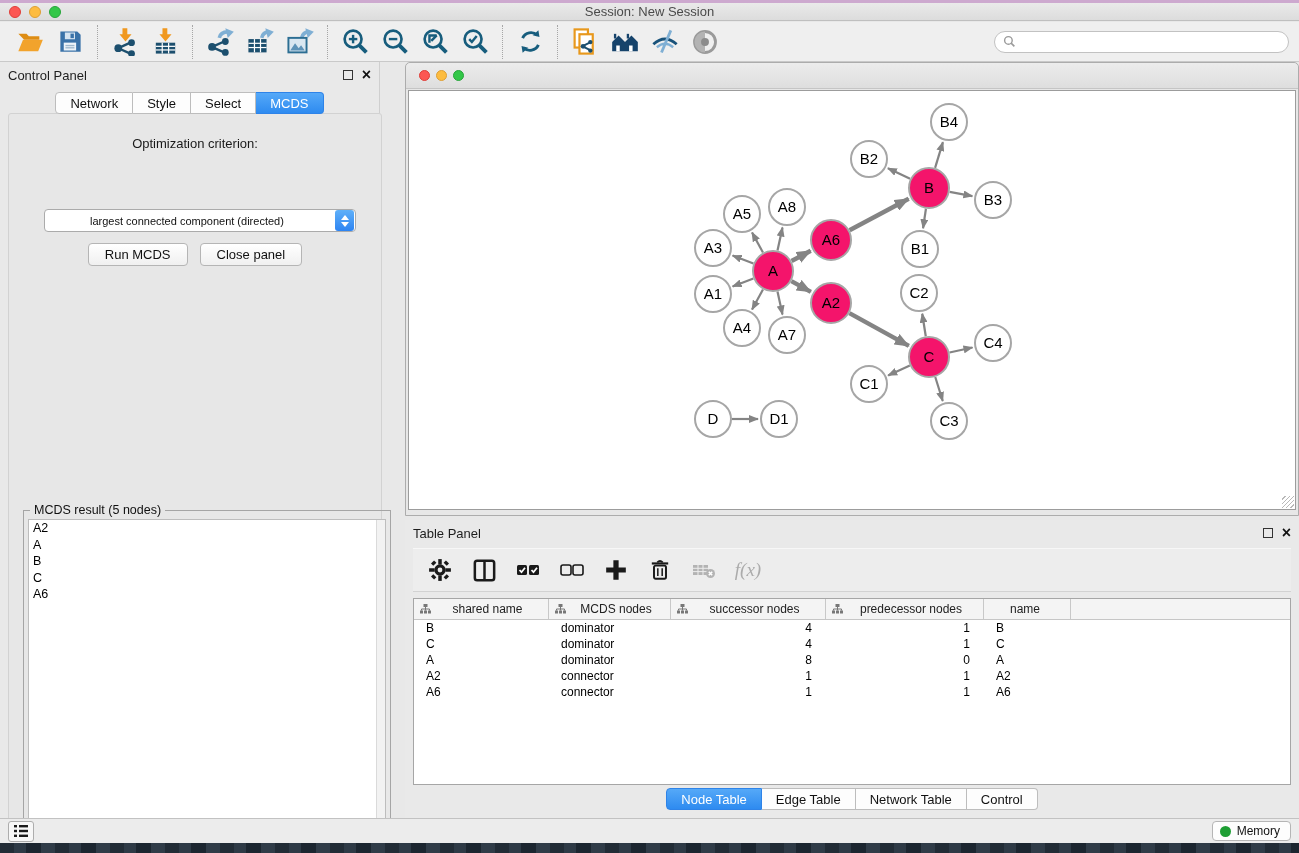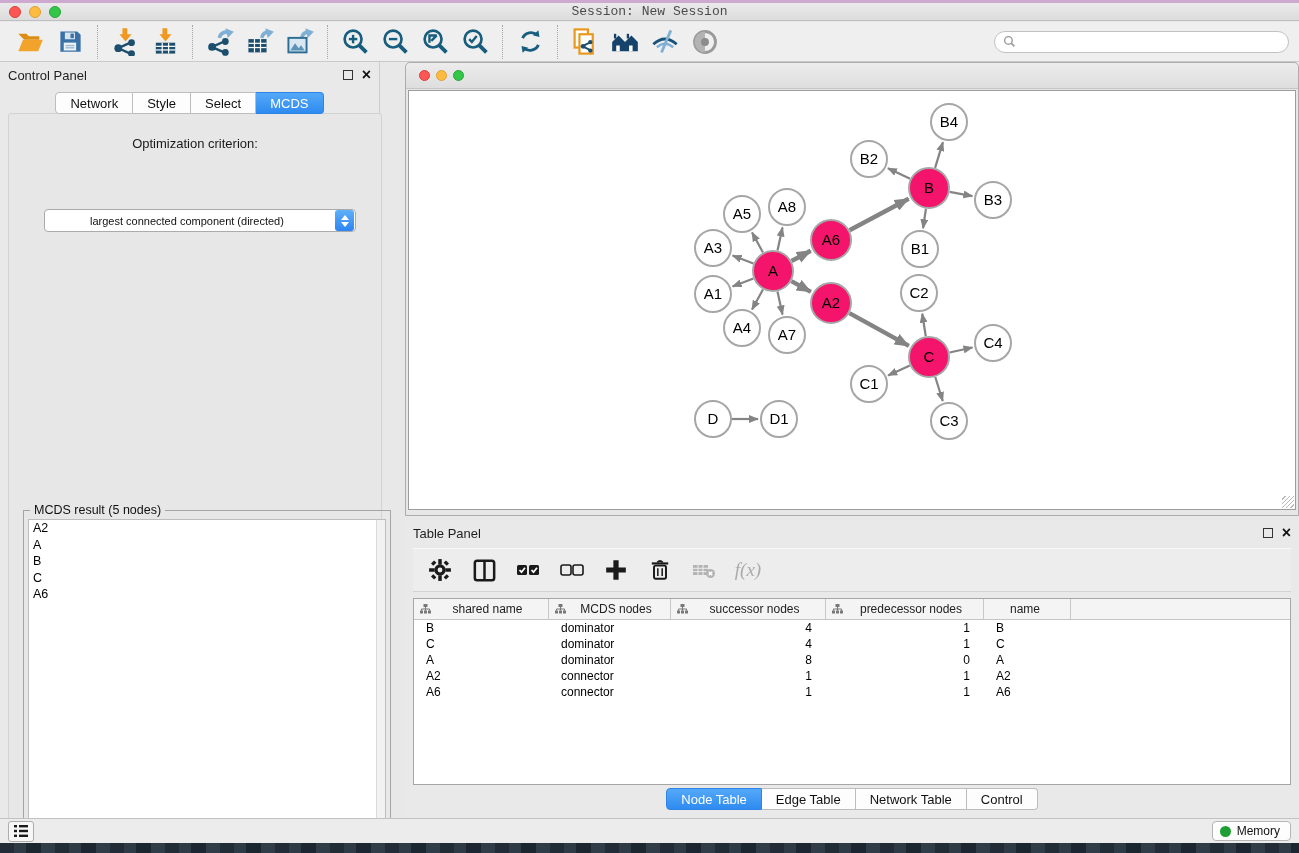--- a/index.html
+++ b/index.html
@@ -3,21 +3,21 @@
 <meta charset="utf-8">
 <style>
   * { margin:0; padding:0; box-sizing:border-box; }
   html,body { width:1299px; height:853px; overflow:hidden; }
   body { font-family:"Liberation Sans","DejaVu Sans",sans-serif; background:#E8E8E8; position:relative; font-size:13px; color:#222; }
 
   
   .desktop-strip-top { position:absolute; top:0; left:0; width:100%; height:3px; background:#CDA9CF; }
   .titlebar { position:absolute; top:3px; left:0; width:100%; height:18px;
     background:linear-gradient(#EAEAEA,#DCDCDC); border-bottom:1px solid #BFBFBF;
-    display:flex; align-items:center;font-family:Liberation Mono, monospace; }
+    display:flex; align-items:center; }
   .titlebar .title { position:absolute; left:0; right:0; text-align:center; font-size:13px; color:#4A4A4A; }
   .lights { display:flex; gap:8px; margin-left:9px; z-index:2; }
   .light { width:12px; height:12px; border-radius:50%; }
   .light.red { background:#FC5753; border:1px solid #DF3E39; }
   .light.yellow { background:#FDBC40; border:1px solid #DE9F34; }
   .light.green { background:#33C748; border:1px solid #27A53A; }
 
   
   .toolbar { position:absolute; top:22px; left:0; width:100%; height:40px;
     background:#EFEFEF; border-bottom:1px solid #C9C9C9; display:flex; align-items:center; padding:0 10px; }
@@ -303,20 +303,24 @@
       </div>
   </div>
   <div class="cp-pane">
     <div class="opt-label">Optimization criterion:</div>
     <div class="dropdown">
       <span class="dd-text">largest connected component (directed)</span>
       <span class="dd-stepper">
           <span class="chev-up"></span>
           <span class="chev-dn"></span>
         </span>
+    </div>
+    <div class="cp-buttons">
+      <div class="btn">Run MCDS</div>
+      <div class="btn">Close panel</div>
     </div>
     <div class="result-fieldset">
       <span class="result-legend">MCDS result (5 nodes)</span>
       <div class="result-list">
         <div id="result-items">
             <div class="result-item">A2</div>
             <div class="result-item">A</div>
             <div class="result-item">B</div>
             <div class="result-item">C</div>
             <div class="result-item">A6</div>

